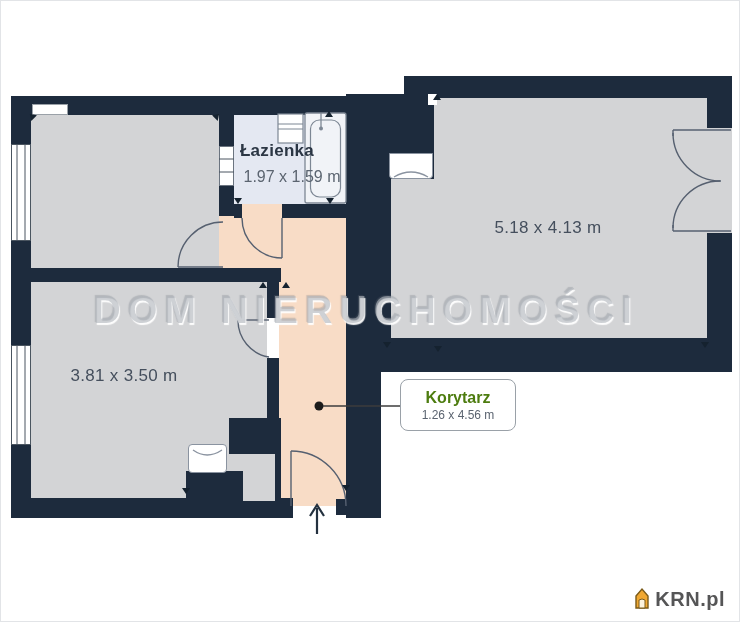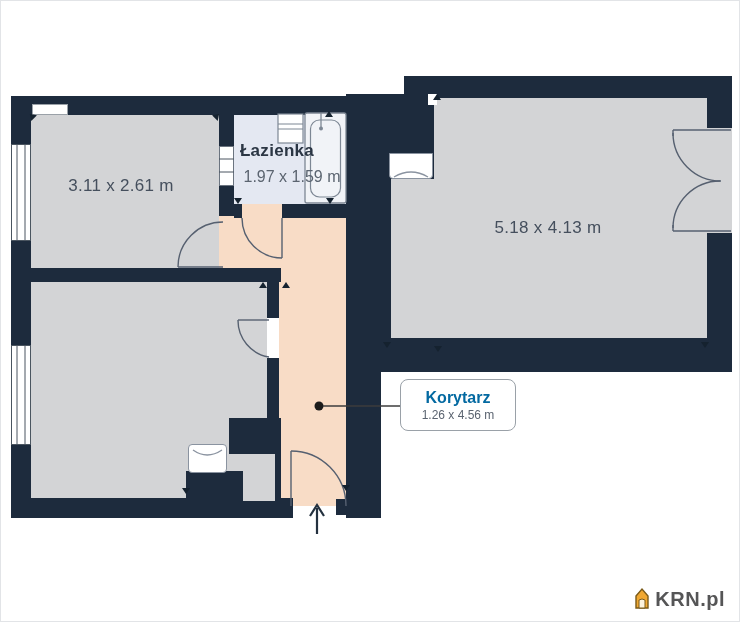--- a/index.html
+++ b/index.html
@@ -13,21 +13,21 @@
   svg.overlay{position:absolute;left:0;top:0;z-index:30;pointer-events:none;}
   .roomlabel{position:absolute;transform:translate(-50%,-50%);color:#454f5d;
     font-size:17px;letter-spacing:.3px;white-space:nowrap;z-index:50;}
   .bathname{position:absolute;transform:translate(-50%,-50%);color:#2b3644;
     font-size:17px;font-weight:bold;letter-spacing:.3px;white-space:nowrap;z-index:50;}
   .bathdims{position:absolute;transform:translate(-50%,-50%);color:#5b München646f;
     font-size:16px;color:#5b6470;white-space:nowrap;z-index:50;}
   .callout{position:absolute;left:399px;top:378px;width:114px;height:50px;background:#fff;
     border:1.5px solid #9aa1a8;border-radius:8px;z-index:55;display:flex;flex-direction:column;
     align-items:center;justify-content:center;line-height:1.25;}
-  .callout .cname{font-size:16px;font-weight:bold;color:#0369a1;}
+  .callout .cname{font-size:16px;font-weight:bold;color:#4d7c0f;}
   .callout .cdims{font-size:12px;color:#5b6470;}
   .watermark{position:absolute;left:365px;top:309px;transform:translate(-50%,-50%);
     font-size:38px;font-weight:bold;letter-spacing:7px;color:rgba(178,182,189,0.62);
     text-shadow:1px 2px 1px rgba(255,255,255,0.95), -1px -1px 1px rgba(105,112,122,0.28);
     white-space:nowrap;z-index:40;}
   .logo{position:absolute;right:14px;bottom:10px;display:flex;align-items:center;gap:3px;z-index:60;}
   .logo .ltext{font-size:20px;font-weight:bold;color:#555556;letter-spacing:.5px;}
   .mk{position:absolute;width:0;height:0;border-left:4px solid transparent;
 
     border-right:4px solid transparent;border-bottom:6px solid #15222f;z-index:45;}
@@ -151,30 +151,31 @@
   <span class="mk" style="left:325px;top:197px;transform:rotate(180deg);"></span>
   <span class="mk" style="left:432px;top:93px;"></span>
   <span class="mk" style="left:382px;top:341px;transform:rotate(180deg);"></span>
   <span class="mk" style="left:433px;top:345px;transform:rotate(180deg);"></span>
   <span class="mk" style="left:700px;top:341px;transform:rotate(180deg);"></span>
   <span class="mk" style="left:258px;top:281px;"></span>
   <span class="mk" style="left:281px;top:281px;"></span>
   <span class="mk" style="left:181px;top:487px;transform:rotate(180deg);"></span>
   <span class="mk" style="left:341px;top:484px;transform:rotate(180deg);"></span>
 
-  <div class="roomlabel" style="left:120px;top:185px;">3.11 x 2.61 m</div>
+  <div class="roomlabel" style="left:123px;top:375px;">3.81 x 3.50 m</div>
   <div class="roomlabel" style="left:547px;top:227px;text-align:right;">5.18 x 4.13 m</div>
   <div class="bathname" style="left:276px;top:150px;">Łazienka</div>
   <div class="bathdims" style="left:291px;top:176px;text-align:center;">1.97 x 1.59 m</div>
 
   <div class="callout">
     <div class="cname">Korytarz</div>
     <div class="cdims">1.26 x 4.56 m</div>
   </div>
 
+  <div class="watermark">DOM NIERUCHOMOŚCI</div>
 
   <div class="logo">
     <svg width="20" height="24" viewBox="0 0 20 24">
       <path d="M4,9 L10,2 L16,9 L16,21 L4,21 Z" fill="#f0a832" stroke="#7a5a18" stroke-width="1.4"></path>
       <path d="M7,21 L7,13 Q10,11 13,13 L13,21 Z" fill="#fdf3dd" stroke="#7a5a18" stroke-width="1"></path>
     </svg>
     <span class="ltext">KRN.pl</span>
   </div>
 
 </div>

